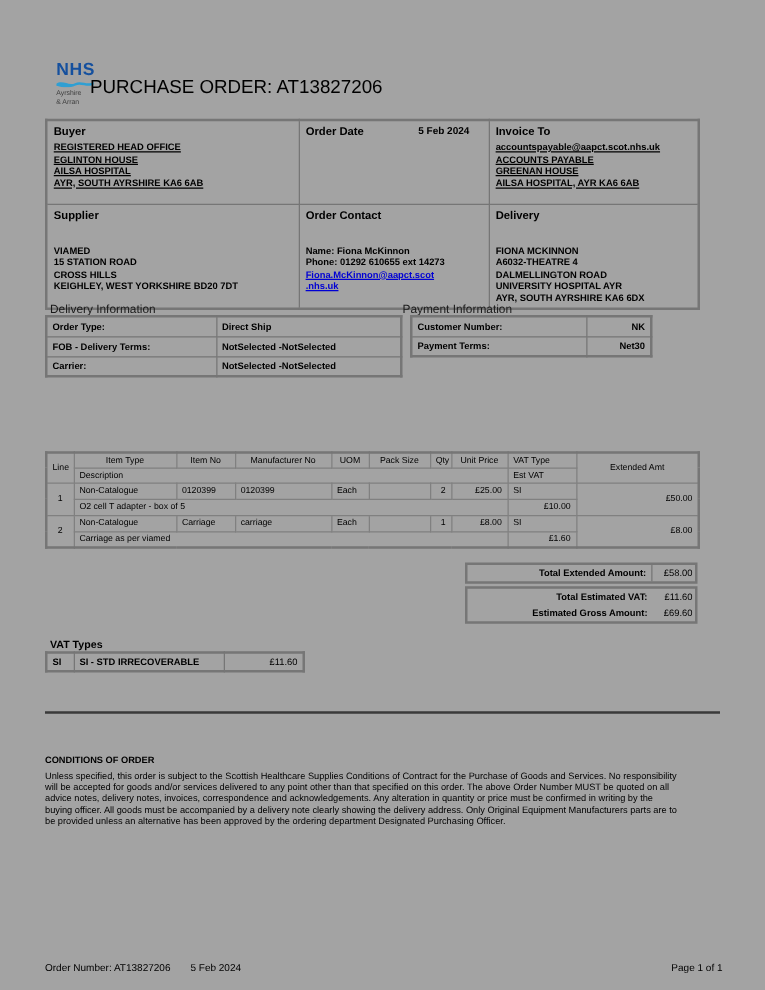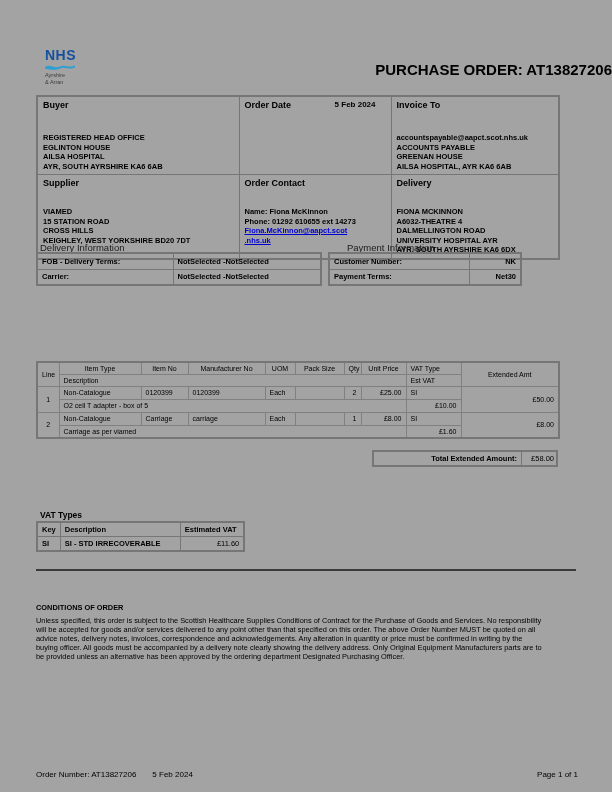--- a/index.html
+++ b/index.html
@@ -8,29 +8,29 @@
     position:relative; width:612px; height:792px; background:#a3a3a3;
     font-family:"Liberation Sans", sans-serif; color:#000; overflow:hidden;
   }
   
   .logo { position:absolute; left:45px; top:49px; width:60px; }
   .nhs-word { font-size:14px; font-weight:bold; color:#15509e; letter-spacing:.5px; line-height:13px;}
   .nhs-wave { display:block; margin-top:1px; }
   .nhs-org  { font-size:5.5px; color:#3c3c3c; line-height:6.5px; margin-top:2px; }
   
   .title {
-    position:absolute; left:72px; top:61px; width:540px; text-align:right;
-    font-size:15px; font-weight:bold;
+    position:absolute; left:72px; top:61px; width:540px; text-align:left;
+    font-size:15px; font-weight:normal;
   }
   
   table { border-collapse:collapse; }
   .party-table { position:absolute; left:36px; top:95px; width:522px; table-layout:fixed; border:2px solid #767676; }
   .party-table td { border:1.5px solid #767676; vertical-align:top; padding:3px 5px; }
   .cell-label { font-size:9px; font-weight:bold; }
-  .addr { margin-top:23px; font-size:7.5px; font-weight:bold; line-height:9.5px; }
+  .addr { margin-top:3px; font-size:7.5px; font-weight:bold; line-height:9.5px;text-decoration:underline; }
   .addr2 { margin-top:19px; font-size:7.5px; font-weight:bold; line-height:9.5px; }
   .row-parties-1 td { height:67px; }
   .row-parties-2 td { height:76px; }
   .orderdate-cell { display:flex; justify-content:space-between; padding-right:10px;text-align:right; }
   .orderdate-val { font-size:8px; font-weight:bold; }
   .email-link { color:#0000d4; font-weight:bold; text-decoration:underline; cursor:pointer; }
   
   .sec-heading { position:absolute; font-size:9.5px; color:#1a1a1a; }
   .kv-table { position:absolute; table-layout:fixed; border:2px solid #767676; font-size:7.5px; font-weight:bold; }
   .kv-table td { border:1.5px solid #767676; padding:2px 4px; vertical-align:middle; }
@@ -152,32 +152,36 @@
   </tbody>
     </table>
 
   <div class="sec-heading" style="left:40px; top:242px;">Delivery Information</div>
   <table class="kv-table" style="left:36px; top:252px; width:284px;">
     <colgroup>
         <col style="width:136px">
         <col style="width:148px">
       </colgroup>
     <tbody>
+        <tr style="height:16px">
+      <td>Order Type:</td>
+      <td>Direct Ship</td>
+    </tr>
     <tr style="height:16px">
       <td>FOB - Delivery Terms:</td>
       <td>NotSelected  -NotSelected</td>
     </tr>
     <tr style="height:16px">
       <td>Carrier:</td>
       <td>NotSelected  -NotSelected</td>
     </tr>
   </tbody>
     </table>
 
-  <div class="sec-heading" style="left:347px; top:242px;">Payment Information</div>
+  <div class="sec-heading" style="left:322px; top:242px;">Payment Information</div>
   <table class="kv-table" style="left:328px; top:252px; width:192px;">
     <colgroup>
         <col style="width:140px">
         <col style="width:52px">
       </colgroup>
     <tbody>
         <tr style="height:16px">
       <td>Customer Number:</td>
       <td class="kv-right">NK</td>
     </tr>
@@ -252,34 +256,39 @@
       <td colspan="7" class="l">Carriage as per viamed</td>
       <td class="r">£1.60</td>
     </tr>
   </tbody>
     </table>
 
   <div class="totals-box1">
     <div class="lab">Total Extended Amount:</div>
     <div class="val">£58.00</div>
   </div>
+  <div class="totals-box2">
+    <div class="trow">
+      <div class="lab">Total Estimated VAT:</div>
+      <div class="val">£11.60</div>
+    </div>
+    <div class="trow">
+      <div class="lab">Estimated Gross Amount:</div>
+      <div class="val">£69.60</div>
+    </div>
+  </div>
 
   <div class="vat-heading">VAT Types</div>
   <table class="vat-table">
     <colgroup>
         <col style="width:22px">
         <col style="width:120px">
         <col style="width:64px">
       </colgroup>
     <tbody>
-        <tr>
-      <td class="bold">Key</td>
-      <td class="bold">Description</td>
-      <td class="bold">Estimated VAT</td>
-    </tr>
     <tr>
       <td class="bold">SI</td>
       <td class="bold">SI - STD IRRECOVERABLE</td>
       <td class="kv-right">£11.60</td>
     </tr>
   </tbody>
     </table>
 
   <div class="divider"></div>
 

